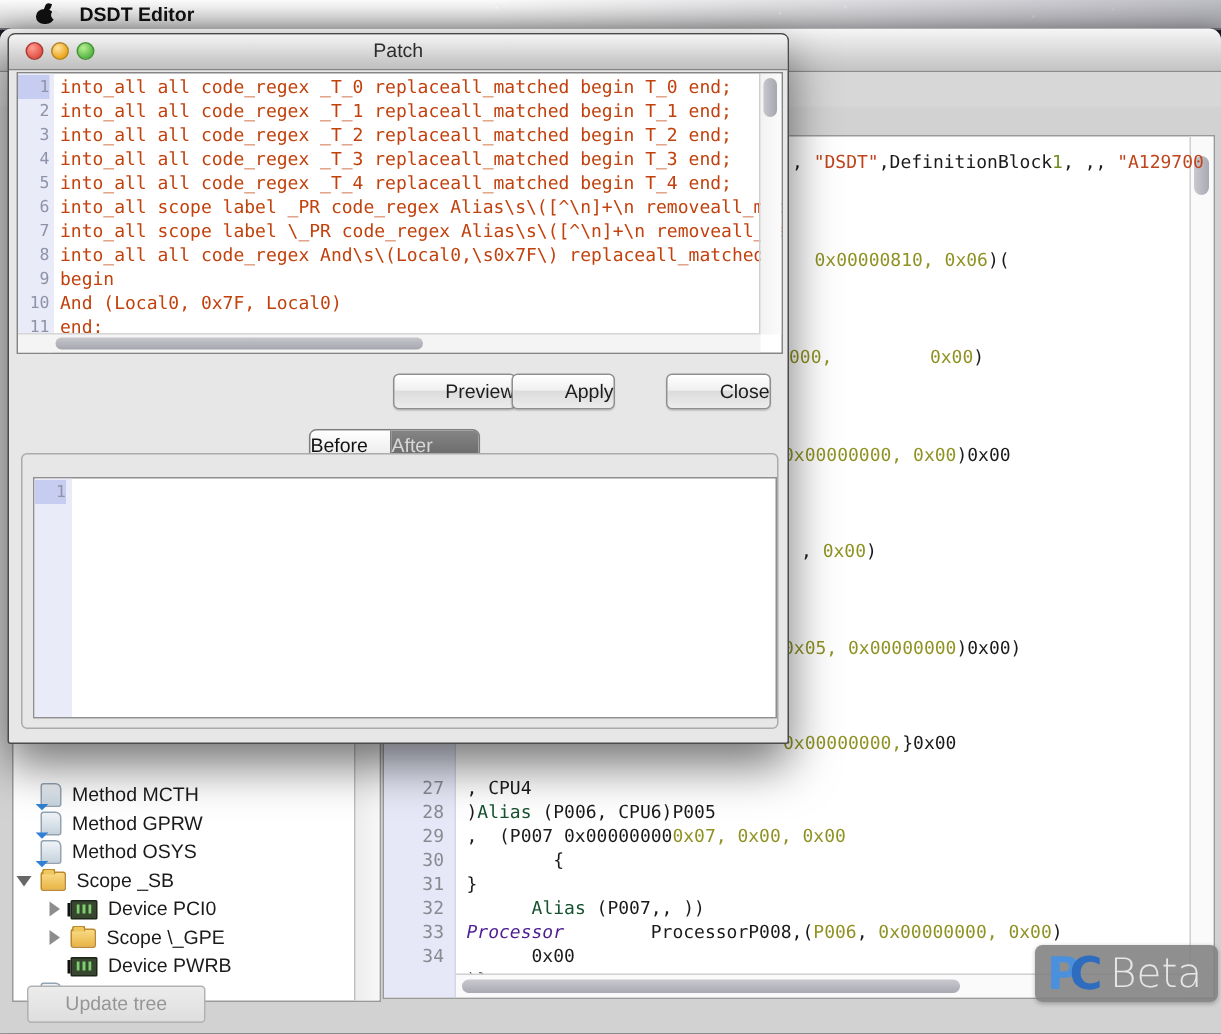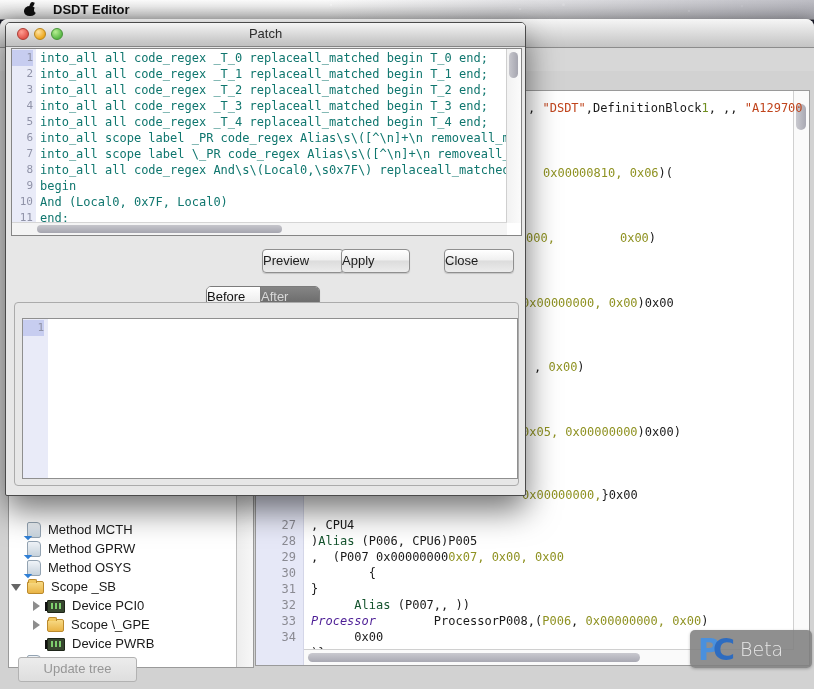--- a/index.html
+++ b/index.html
@@ -67,49 +67,49 @@
   #light-min{left:28px;background:radial-gradient(circle at 35% 30%,#ffe3a0,#eda81f 70%);border:1px solid #b7841b;}
   #light-zoom{left:45px;background:radial-gradient(circle at 35% 30%,#b7ef92,#5bb847 70%);border:1px solid #479338;}
 
   
   #patch-editor{position:absolute;left:5px;top:25px;width:511px;height:188px;background:#fff;border:1px solid #858585;box-sizing:border-box;overflow:hidden;font-family:"DejaVu Sans Mono","Liberation Mono",monospace;}
   #patch-gutter-bg{position:absolute;left:0;top:0;bottom:0;width:24px;background:#e9ebf8;}
   #patch-gutter{position:absolute;left:0;top:1px;width:21px;}
   .pln{height:16px;line-height:16px;text-align:right;color:#9093a8;font-size:11px;}
   .pln.cur{background:#c7cdf0;}
   #patch-code{position:absolute;left:28px;top:1px;right:14px;}
-  .pcl{height:16px;line-height:16px;white-space:pre;font-size:12px;color:#0f766e;}
+  .pcl{height:16px;line-height:16px;white-space:pre;font-size:12px;color:#c2410c;}
   #patch-vscroll{position:absolute;right:0;top:0;bottom:12px;width:14px;background:linear-gradient(to right,#f2f2f2,#fbfbfb);border-left:1px solid #cfcfcf;}
   #patch-vthumb{position:absolute;left:2px;top:3px;width:9px;height:26px;background:linear-gradient(to right,#c6c6cc,#a6a6b0);border-radius:5px;}
   #patch-hscroll{position:absolute;left:0;right:14px;bottom:0;height:12px;background:#f4f4f4;border-top:1px solid #d5d5d5;}
   #patch-hthumb{position:absolute;left:25px;top:2px;width:245px;height:8px;background:linear-gradient(#c6c6cc,#a6a6b0);border-radius:4px;}
 
   
-  .aqua-btn{position:absolute;top:226px;height:22px;border:1px solid #8f8f8f;border-radius:4px;background:linear-gradient(#ffffff,#f0f0f0 45%,#dcdcdc 50%,#ececec);font-size:13px;color:#1c1c1c;text-align:left;line-height:21px;box-shadow:0 1px 1px rgba(255,255,255,.8) inset,0 1px 1px rgba(0,0,0,.15);}
+  .aqua-btn{position:absolute;top:226px;height:22px;border:1px solid #8f8f8f;border-radius:4px;background:linear-gradient(#ffffff,#f0f0f0 45%,#dcdcdc 50%,#ececec);font-size:13px;color:#1c1c1c;text-align:right;line-height:21px;box-shadow:0 1px 1px rgba(255,255,255,.8) inset,0 1px 1px rgba(0,0,0,.15);}
   #preview-button{left:256px;width:80px;}
   #apply-button{left:335px;width:67px;}
   #close-button{left:438px;width:68px;}
 
   
   #tab-group{position:absolute;left:200px;top:263px;height:21px;display:flex;border:1px solid #7c7c7c;border-radius:5px;overflow:hidden;box-shadow:0 1px 1px rgba(0,0,0,.2);}
   .seg-tab{font-size:13px;text-align:left;line-height:20px;}
   #tab-before{width:53px;background:linear-gradient(#ffffff,#e6e6e6);color:#111;border-right:1px solid #7c7c7c;}
   #tab-after{width:58px;background:linear-gradient(#858585,#646464);color:#d8d8d8;}
 
   
   #result-panel{position:absolute;left:8px;top:279px;width:505px;height:184px;border:1px solid #ababab;border-radius:4px;background:#e7e7e7;box-sizing:border-box;}
   #result-editor{position:absolute;left:7px;top:15px;width:496px;height:161px;background:#fff;border:1px solid #8f8f8f;box-sizing:border-box;overflow:hidden;font-family:"DejaVu Sans Mono","Liberation Mono",monospace;}
   #result-gutter-bg{position:absolute;left:0;top:0;bottom:0;width:25px;background:#e9ebf8;}
   #result-gutter{position:absolute;left:0;top:1px;width:21px;}
 
   
   #watermark{position:absolute;left:690px;top:630px;width:122px;height:38px;background:rgba(128,128,128,.88);border-radius:5px;display:flex;align-items:center;box-shadow:0 1px 3px rgba(0,0,0,.25);}
   #pcbeta-logo{font-weight:800;font-size:30px;letter-spacing:-7px;margin-left:8px;font-family:"DejaVu Sans",sans-serif;}
   #pcbeta-logo .l1{color:#4a90dd;} #pcbeta-logo .l2{color:#2e6cc0;}
-  #pcbeta-text{font-size:19px;font-weight:200;color:#e6e6e6;margin-left:12px;font-family:"DejaVu Sans",sans-serif;text-align:right;}
+  #pcbeta-text{font-size:27px;font-weight:200;color:#e6e6e6;margin-left:12px;font-family:"DejaVu Sans",sans-serif;text-align:right;}
 </style>
 </head>
 <body>
 
 <div id="menubar">
   <span class="star" style="left:330px;top:4px;width:2px;height:2px;"></span>
   <span class="star" style="left:519px;top:8px;width:2px;height:2px;"></span>
   <span class="star" style="left:562px;top:3px;width:3px;height:3px;"></span>
   <span class="star" style="left:688px;top:10px;width:2px;height:2px;"></span>
   <span class="star" style="left:741px;top:5px;width:2px;height:2px;"></span>

